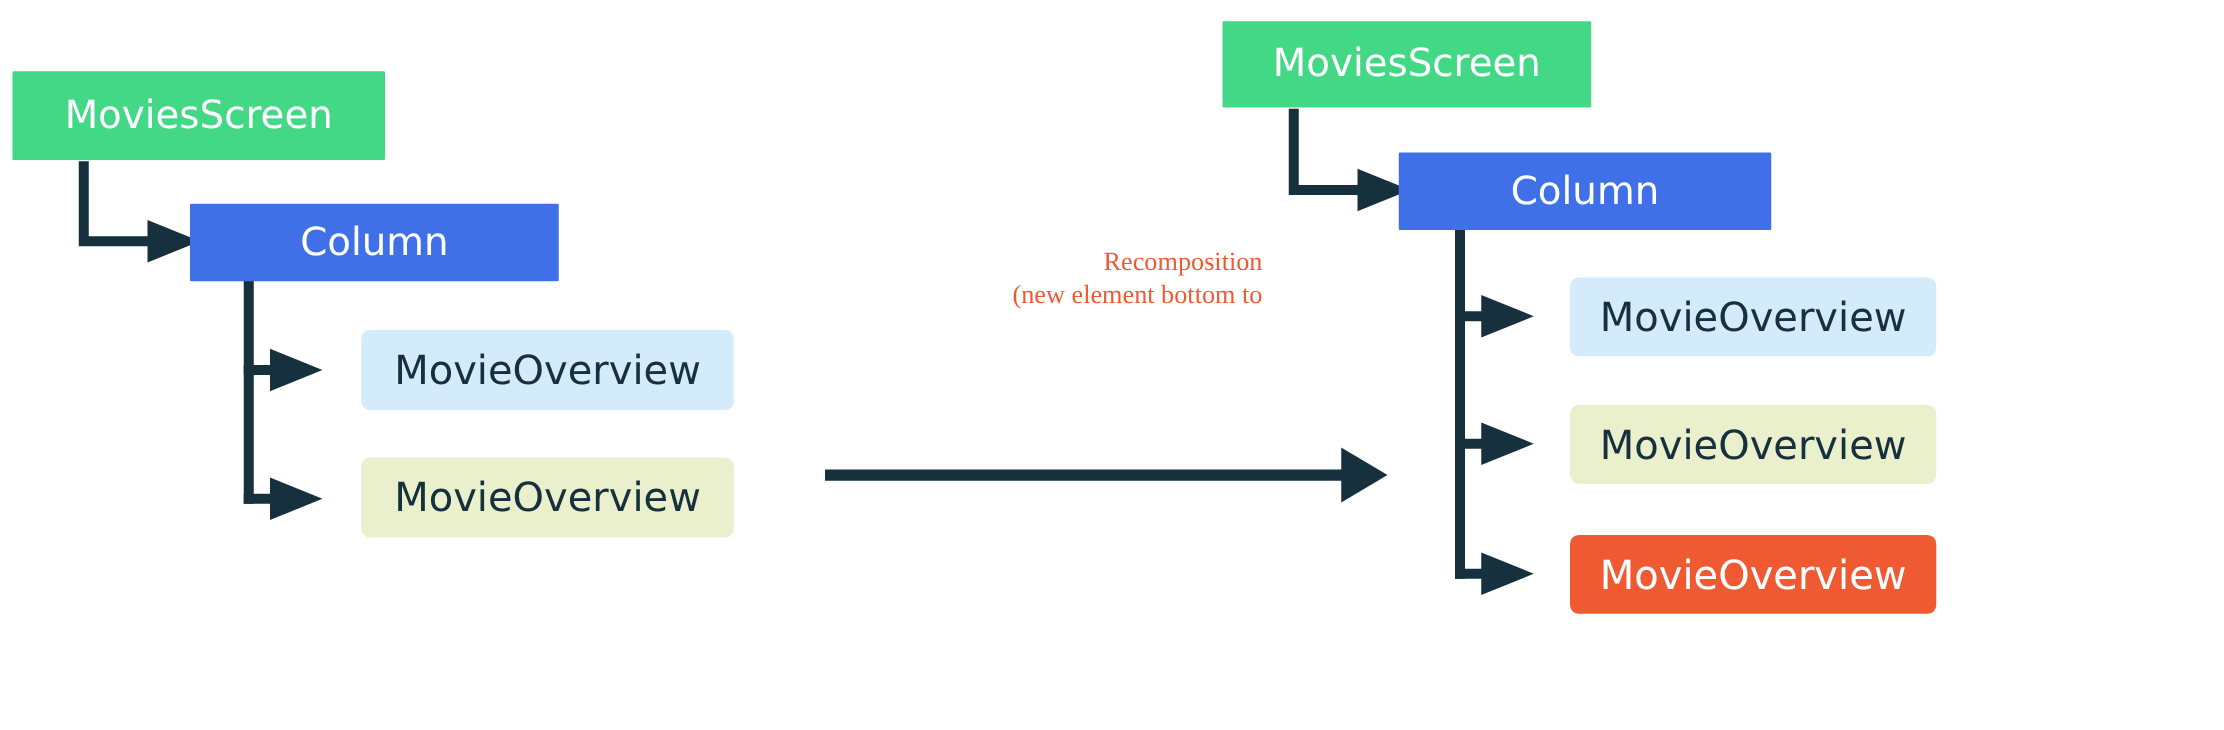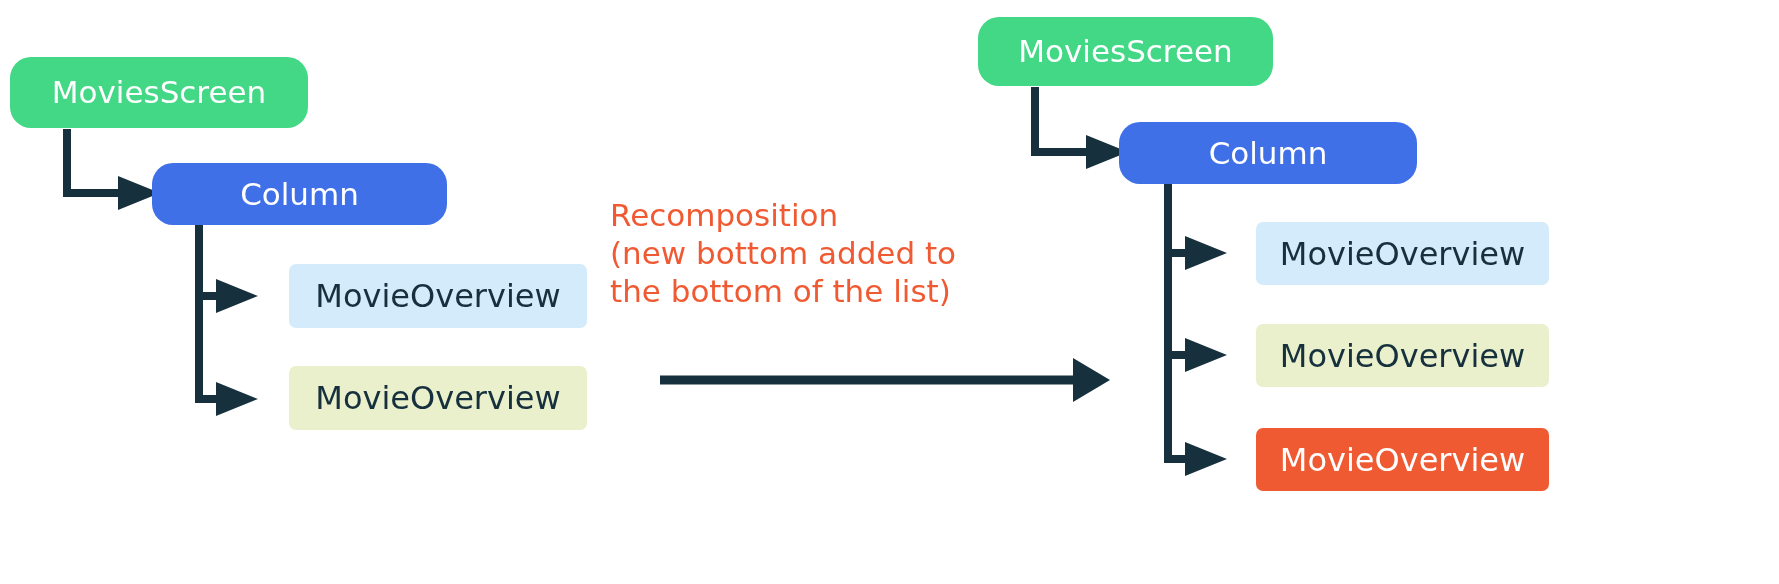--- a/index.html
+++ b/index.html
@@ -24,39 +24,40 @@
     position: absolute;
     display: flex;
     align-items: center;
     justify-content: center;
     box-sizing: border-box;
     text-align: center;
     white-space: nowrap;
     line-height: 1;
   }
   .node-parent {
-    border-radius: 21px;
+    border-radius: 1px;
     color: #ffffff;
     font-size: 31px;
   }
   .node-child {
     border-radius: 7px;
     font-size: 32px;
     color: #16303d;
   }
   .node-child.accent {
     color: #ffffff;
   }
   .caption {
     position: absolute;
-    text-align: left;
-    font-size: 31px;
+    text-align: right;
+    font-size: 21px;
     line-height: 1.22;
     color: #f05a32;
     white-space: nowrap;
+    font-family: Liberation Serif, serif;
   }
   .caption div { display: block; }
   svg.connectors {
     position: absolute;
     left: 0; top: 0;
     width: 1779px;
     height: 584px;
     overflow: visible;
     pointer-events: none;
   }
@@ -100,22 +101,21 @@
   <div class="node node-parent" style="left:10px; top:57px; width:298px; height:71px; background:#42d885;">MoviesScreen</div>
 
   <div class="node node-parent" style="left:152px; top:163px; width:295px; height:62px; background:#4070e8;">Column</div>
 
   <div class="node node-child" style="left:289px; top:264px; width:298px; height:64px; background:#d4ebfb;">MovieOverview</div>
 
   <div class="node node-child" style="left:289px; top:366px; width:298px; height:64px; background:#e9f0cb;">MovieOverview</div>
 
   <div class="caption" style="left:610px; top:197px; width:400px;">
     <div>Recomposition</div>
-    <div>(new bottom added to</div>
-    <div>the bottom of the list)</div>
+    <div>(new element bottom to</div>
   </div>
 
   <div class="node node-parent" style="left:978px; top:17px; width:295px; height:69px; background:#42d885;">MoviesScreen</div>
 
   <div class="node node-parent" style="left:1119px; top:122px; width:298px; height:62px; background:#4070e8;">Column</div>
 
   <div class="node node-child" style="left:1256px; top:222px; width:293px; height:63px; background:#d4ebfb;">MovieOverview</div>
 
   <div class="node node-child" style="left:1256px; top:324px; width:293px; height:63px; background:#e9f0cb;">MovieOverview</div>
 

